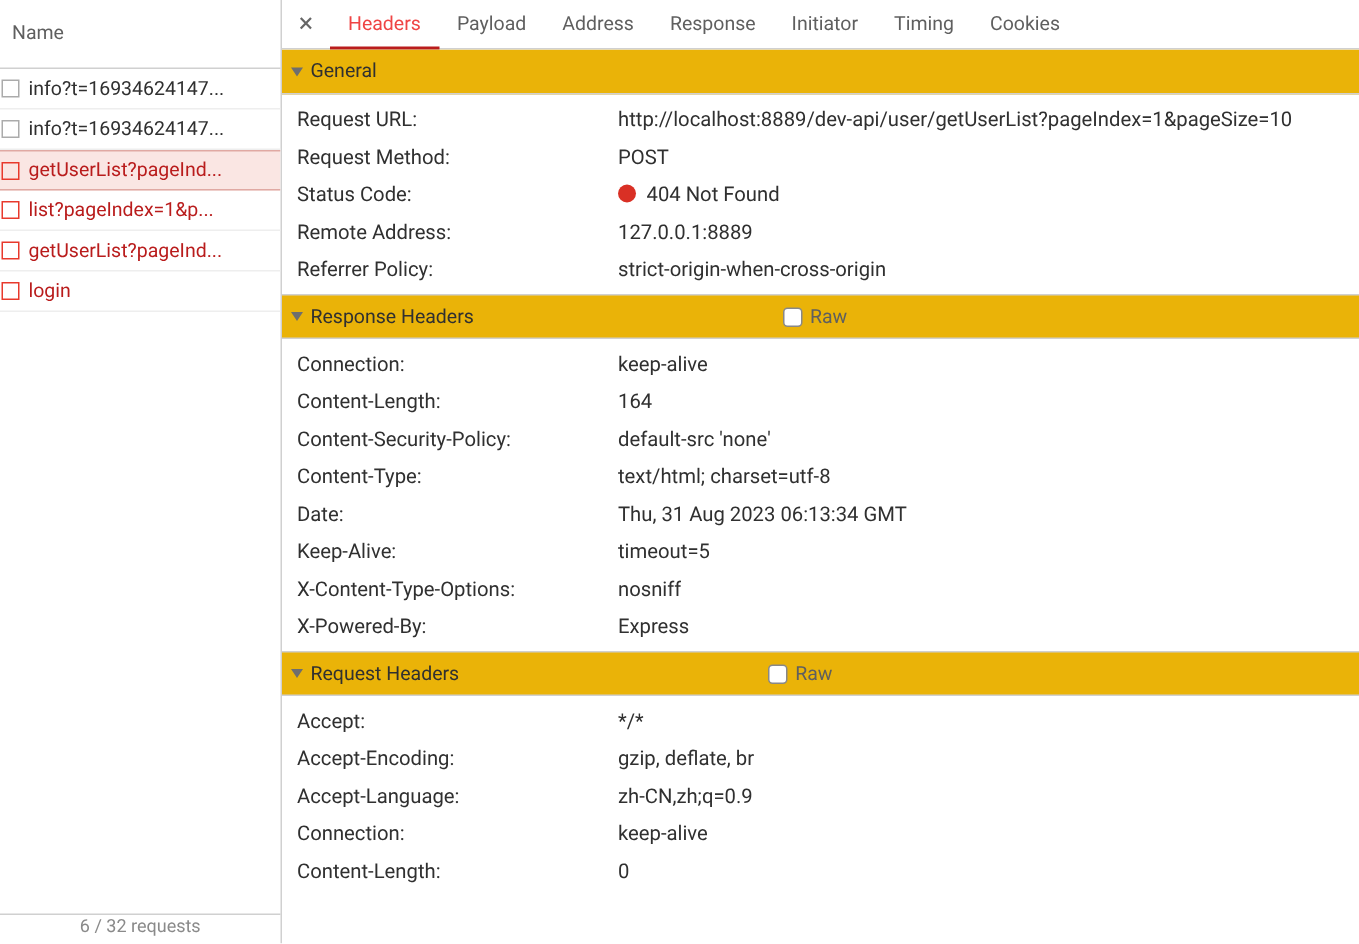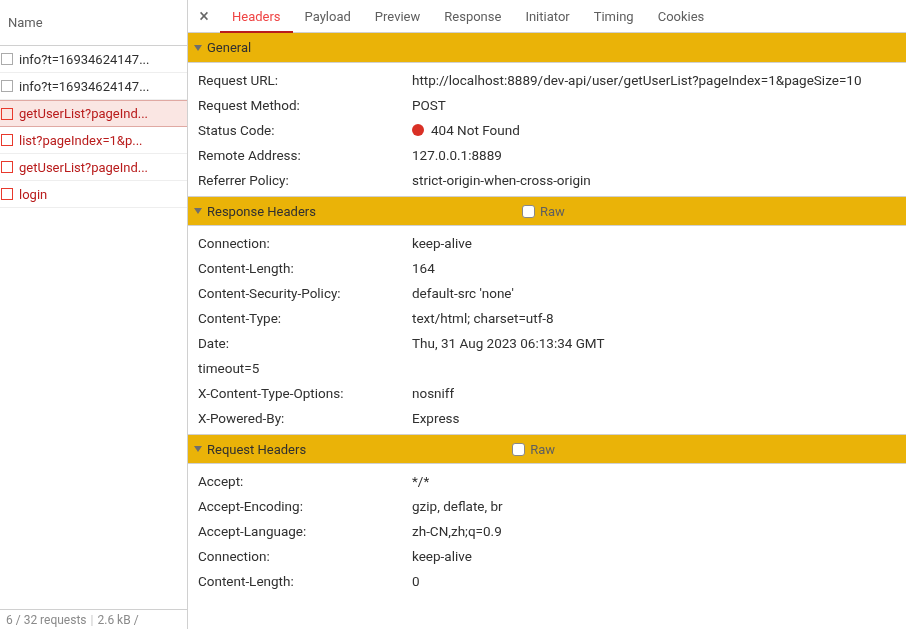--- a/index.html
+++ b/index.html
@@ -69,20 +69,21 @@
       height: 20px;
       border-top: 1px solid #d0d0d0;
       display: flex;
       align-items: center;
       color: #8a8a8a;
       font-size: 12px;
       padding: 0 6px;
       gap: 4px;
       overflow: hidden;
       white-space: nowrap;
+      flex-direction: column;
     }
     .left-footer .sep { color: #c7c7c7; }
 
     
     .right-panel {
       flex: 1 1 auto;
       display: flex;
       flex-direction: column;
       overflow: hidden;
     }
@@ -222,21 +223,21 @@
     <span>2.6 kB /</span>
   </div>
 </div>
 
 <div class="right-panel">
   <div class="tabbar">
     <div class="close-btn">×</div>
     <div id="tabs-container" style="display:flex;">
         <div class="tab active">Headers</div>
         <div class="tab">Payload</div>
-        <div class="tab">Preview</div>
+        <div class="tab">Address</div>
         <div class="tab">Response</div>
         <div class="tab">Initiator</div>
         <div class="tab">Timing</div>
         <div class="tab">Cookies</div>
       </div>
   </div>
 
   <div class="right-content">
 
     <div class="section-header">
@@ -289,20 +290,21 @@
         </div>
         <div class="kv-row">
           <div class="kv-key">Content-Type:</div>
           <div class="kv-val">text/html; charset=utf-8</div>
         </div>
         <div class="kv-row">
           <div class="kv-key">Date:</div>
           <div class="kv-val">Thu, 31 Aug 2023 06:13:34 GMT</div>
         </div>
         <div class="kv-row">
+          <div class="kv-key">Keep-Alive:</div>
           <div class="kv-val">timeout=5</div>
         </div>
         <div class="kv-row">
           <div class="kv-key">X-Content-Type-Options:</div>
           <div class="kv-val">nosniff</div>
         </div>
         <div class="kv-row">
           <div class="kv-key">X-Powered-By:</div>
           <div class="kv-val">Express</div>
         </div>

